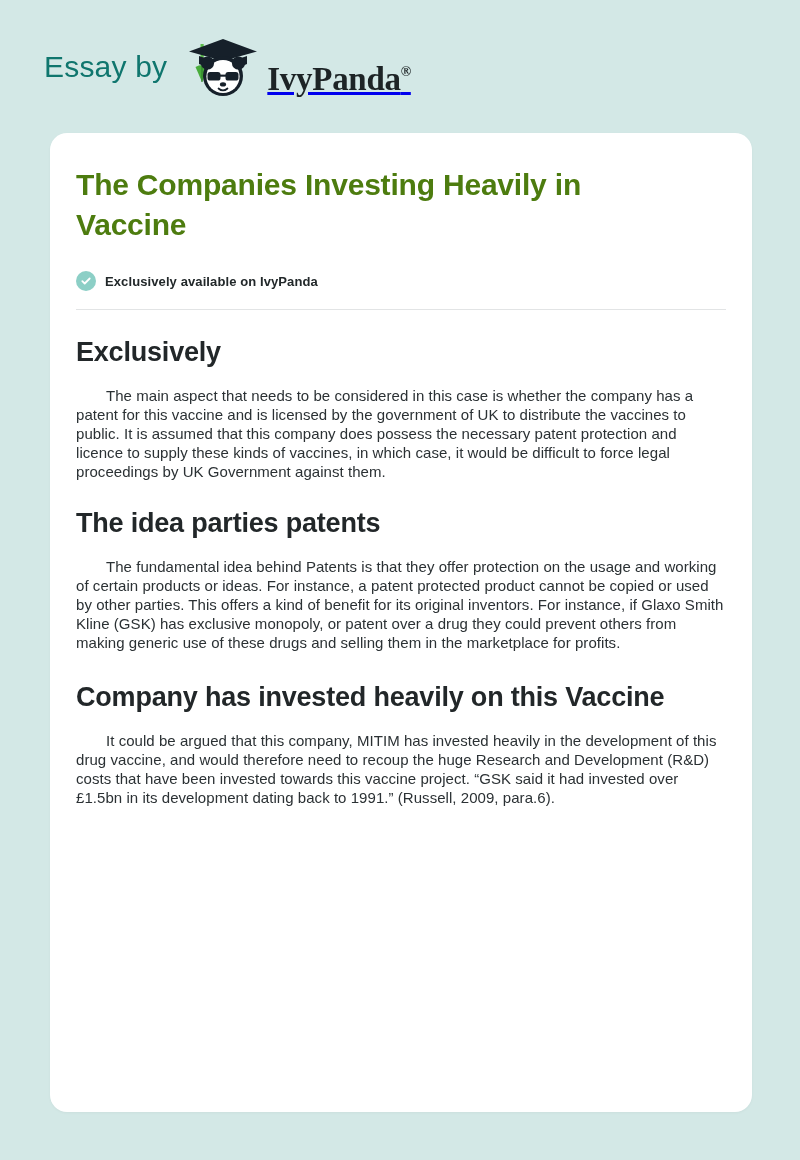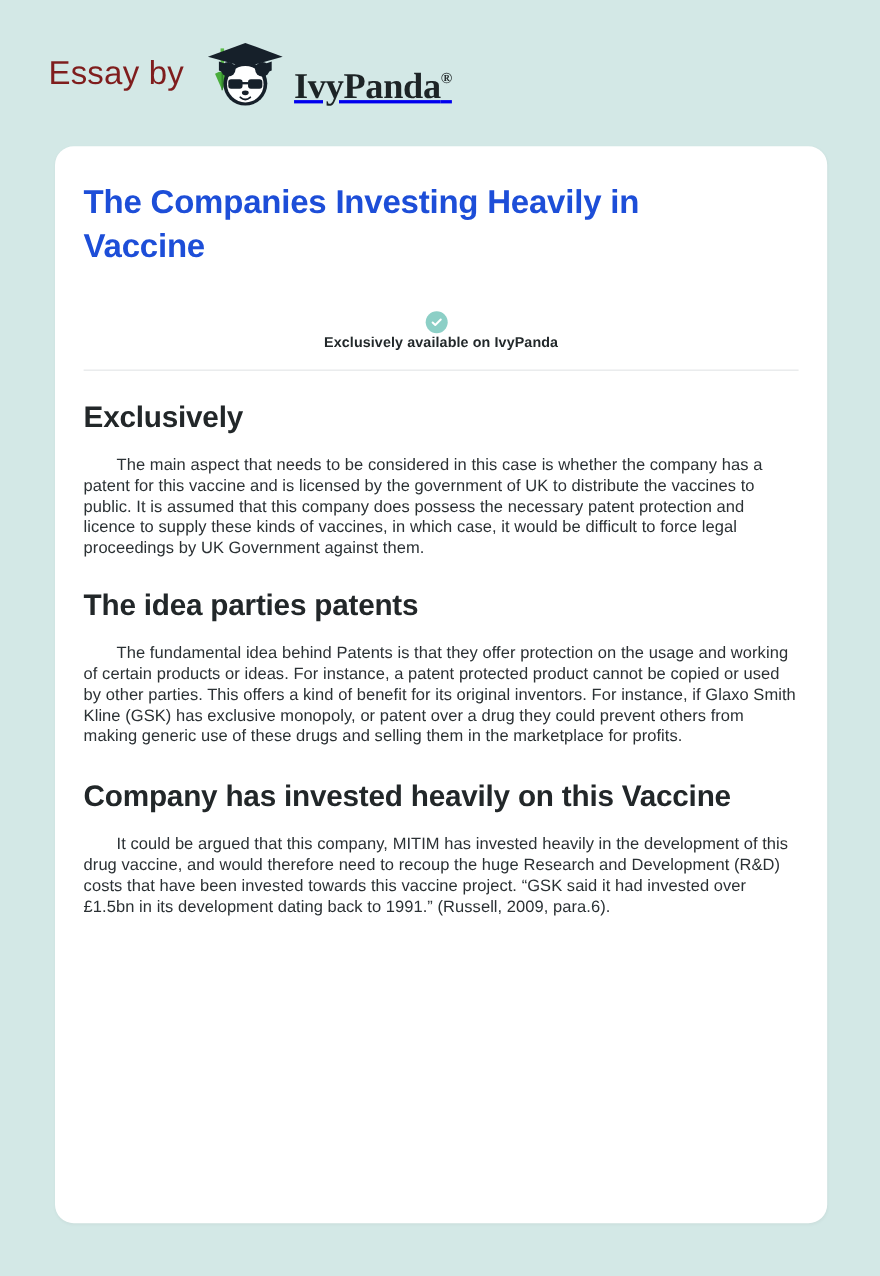--- a/index.html
+++ b/index.html
@@ -18,21 +18,21 @@
   .page-header {
     display: flex;
     align-items: center;
     height: 133px;
     padding-left: 44px;
     box-sizing: border-box;
   }
   .essay-by {
     font-size: 30px;
     font-weight: 400;
-    color: #7f1d1d;
+    color: #0f766e;
     letter-spacing: 0.2px;
     white-space: nowrap;
   }
   .brand-logo {
     display: flex;
     align-items: flex-end;
     margin-left: 18px;
   }
   .panda-mark {
     width: 76px;
@@ -70,31 +70,30 @@
     box-sizing: border-box;
     padding: 32px 26px 0 26px;
     box-shadow: 0 1px 3px rgba(0, 0, 0, 0.04);
     overflow: hidden;
   }
 
   .doc-title {
     font-size: 30px;
     line-height: 40px;
     font-weight: 700;
-    color: #1d4ed8;
+    color: #4d7c0f;
     margin: 0;
     letter-spacing: -0.2px;
     max-width: 600px;
   }
 
   .exclusive-row {
     display: flex;
     align-items: center;
-    margin-top: 38px;
-    flex-direction: column;
+    margin-top: 26px;
   }
   .check-badge {
     width: 20px;
     height: 20px;
     border-radius: 50%;
     background: #8ccfc6;
     display: flex;
     align-items: center;
     justify-content: center;
     flex: none;

